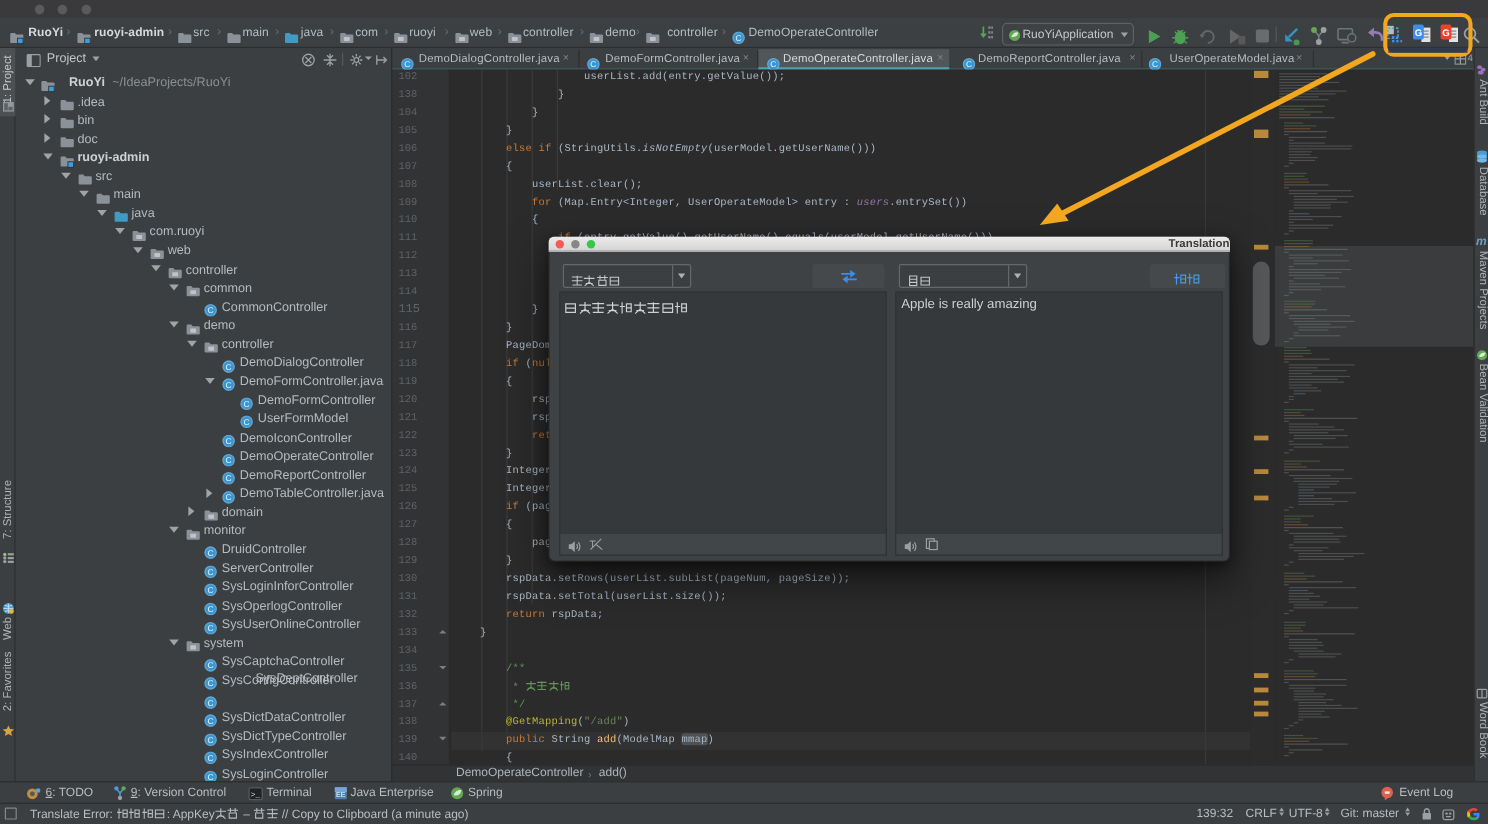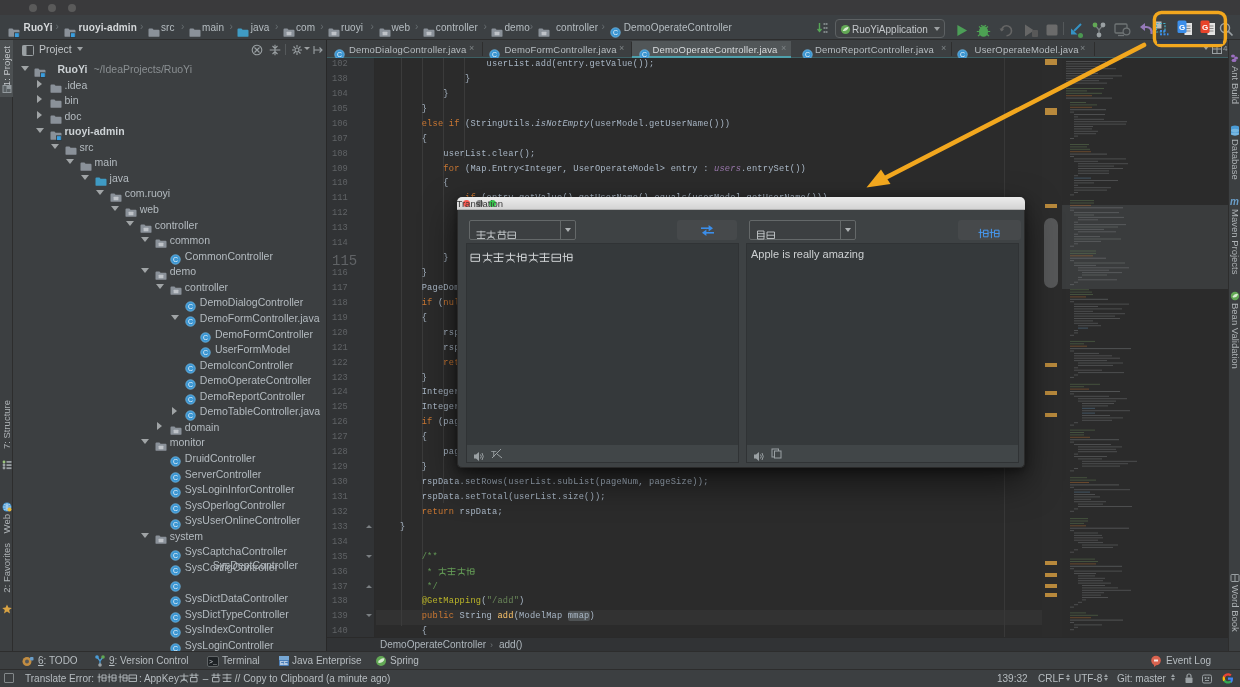--- a/index.html
+++ b/index.html
@@ -531,21 +531,21 @@
 <pre class="ab" style="left:5px;top:45.78999999999999px;font-size:8.7px;color:#606366;">105</pre>
 <pre class="ab" style="left:5px;top:60.72px;font-size:8.7px;color:#606366;">106</pre>
 <pre class="ab" style="left:5px;top:75.65px;font-size:8.7px;color:#606366;">107</pre>
 <pre class="ab" style="left:5px;top:90.57999999999998px;font-size:8.7px;color:#606366;">108</pre>
 <pre class="ab" style="left:5px;top:105.50999999999999px;font-size:8.7px;color:#606366;">109</pre>
 <pre class="ab" style="left:5px;top:120.44px;font-size:8.7px;color:#606366;">110</pre>
 <pre class="ab" style="left:5px;top:135.37px;font-size:8.7px;color:#606366;">111</pre>
 <pre class="ab" style="left:5px;top:150.3px;font-size:8.7px;color:#606366;">112</pre>
 <pre class="ab" style="left:5px;top:165.23px;font-size:8.7px;color:#606366;">113</pre>
 <pre class="ab" style="left:5px;top:180.16px;font-size:8.7px;color:#606366;">114</pre>
-<pre class="ab" style="left:5px;top:195.09px;font-size:14px;color:#606366;">115</pre>
+<pre class="ab" style="left:5px;top:195.09px;font-size:10px;color:#606366;">115</pre>
 <pre class="ab" style="left:5px;top:210.01999999999998px;font-size:8.7px;color:#606366;">116</pre>
 <pre class="ab" style="left:5px;top:224.95px;font-size:8.7px;color:#606366;">117</pre>
 <pre class="ab" style="left:5px;top:239.88px;font-size:8.7px;color:#606366;">118</pre>
 <pre class="ab" style="left:5px;top:254.81px;font-size:8.7px;color:#606366;">119</pre>
 <pre class="ab" style="left:5px;top:269.74px;font-size:8.7px;color:#606366;">120</pre>
 <pre class="ab" style="left:5px;top:284.67px;font-size:8.7px;color:#606366;">121</pre>
 <pre class="ab" style="left:5px;top:299.6px;font-size:8.7px;color:#606366;">122</pre>
 <pre class="ab" style="left:5px;top:314.53px;font-size:8.7px;color:#606366;">123</pre>
 <pre class="ab" style="left:5px;top:329.46px;font-size:8.7px;color:#606366;">124</pre>
 <pre class="ab" style="left:5px;top:344.39px;font-size:8.7px;color:#606366;">125</pre>
@@ -965,21 +965,21 @@
   <path d="M12 22c3 0 5.5-1 7.1-2.6l-3.7-2.8c-1 .7-2.2 1.1-3.4 1.1-2.7 0-5-1.8-5.8-4.3H2.4v2.9C4.1 19.6 7.8 22 12 22z" fill="#34A853"></path>
   <path d="M6.2 13.4c-.2-.7-.3-1.4-.3-2.1 0-.7.1-1.4.3-2.1V6.3H2.4C1.6 7.9 1.2 9.9 1.2 12s.4 4.1 1.2 5.7l3.8-2.9z" fill="#FBBC05"></path>
   <path d="M12 5.8c1.6 0 3 .6 4.1 1.6l3.1-3.1C17.5 2.6 15 1.5 12 1.5 7.8 1.5 4.1 3.9 2.4 7.4l3.8 2.9C7 7.6 9.3 5.8 12 5.8z" fill="#EA4335"></path>
       </svg>
 </div>
 <div class="ab" style="left:456.5px;top:197px;width:568px;height:271px;box-shadow:0 14px 34px rgba(0,0,0,0.55), 0 3px 10px rgba(0,0,0,0.4);border-radius:5px;">
  <div class="ab" style="left:0;top:0;width:568px;height:13px;background:linear-gradient(#ececec,#d4d4d4);border-radius:5px 5px 0 0;border-bottom:1px solid #b0b0b0;">
   <div class="ab" style="left:6px;top:3px;width:7px;height:7px;border-radius:50%;background:#fb5a52;"></div>
   <div class="ab" style="left:19px;top:3px;width:7px;height:7px;border-radius:50%;background:#878787;"></div>
   <div class="ab" style="left:32px;top:3px;width:7px;height:7px;border-radius:50%;background:#35c84b;"></div>
-  <div class="ab" style="left:0;top:1px;width:568px;text-align:left;font-size:9.5px;color:#3a3a3a;">Translation</div>
+  <div class="ab" style="left:0;top:1px;width:568px;text-align:right;font-size:9.5px;color:#3a3a3a;font-weight:bold;">Translation</div>
  </div>
  <div class="ab" style="left:0;top:13px;width:568px;height:258px;background:#3e4244;border:1px solid #2a2a2a;border-top:none;border-radius:0 0 5px 5px;">
 
   <div class="ab" style="left:11px;top:10px;width:107px;height:20px;background:#3c3f41;border:1px solid #646869;border-radius:2px;">
     <div class="ab nowrap" style="left:6px;top:4.5px;"><svg width="10" height="10" viewBox="0 0 10 10" style="vertical-align:0px;margin-right:0.5px;">
               <g stroke="#c3c7ca" stroke-width="0.9" fill="none" stroke-linecap="square">
                 <path d="M1 1.7999999999999998 L9 1.7999999999999998 M1 5.0 L9 5.0 M1.5 8.5 L8.5 8.5 M5.0 1.2 L5.0 8.5"></path>
               </g>
             </svg><svg width="10" height="10" viewBox="0 0 10 10" style="vertical-align:0px;margin-right:0.5px;">
               <g stroke="#c3c7ca" stroke-width="0.9" fill="none" stroke-linecap="square">

